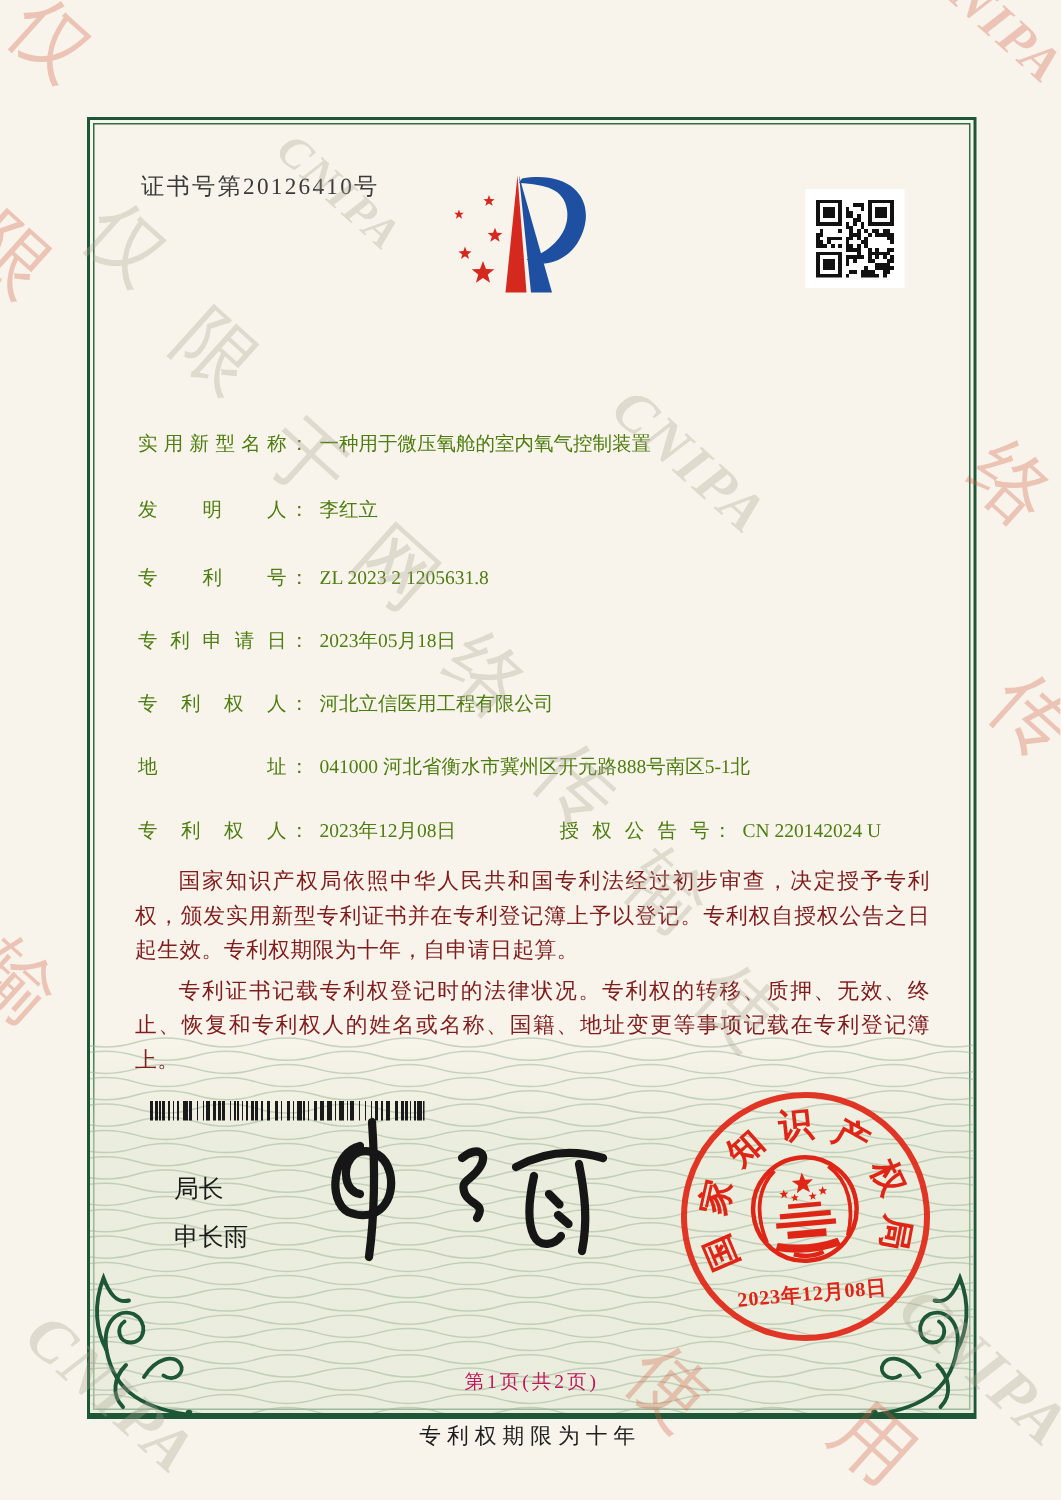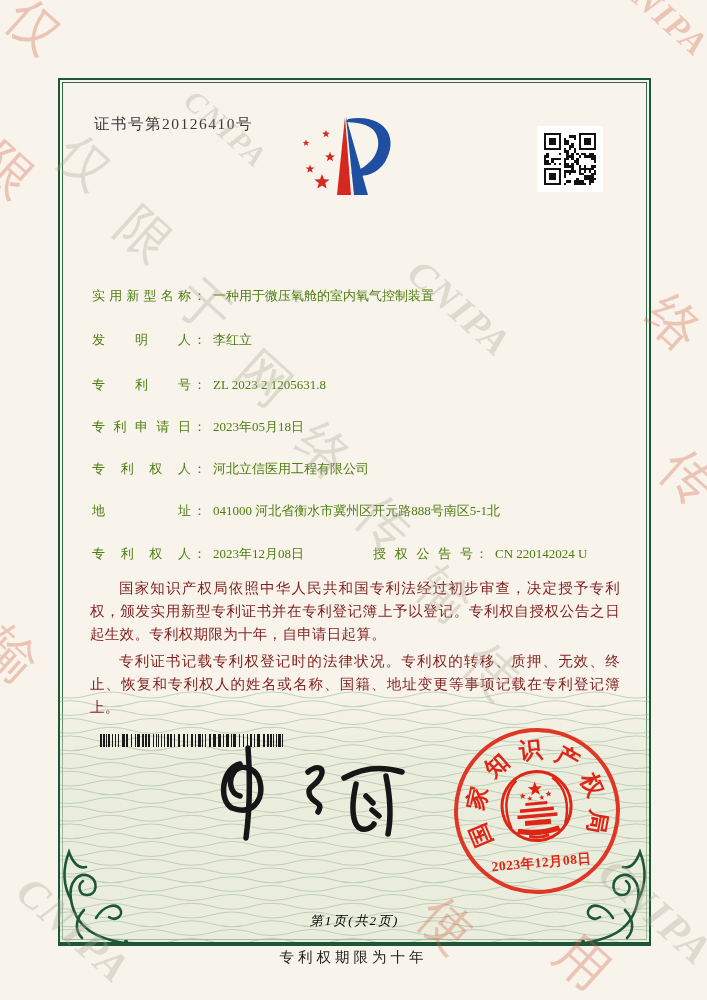--- a/index.html
+++ b/index.html
@@ -34,21 +34,21 @@
          font-size:16.5px;color:#1c1c1c;line-height:1;}
   .chief div{margin-bottom:15px;}
   .sig{position:absolute;left:146px;top:662px;width:210px;height:100px;}
   .seal{position:absolute;left:394px;top:648px;width:166px;height:166px;transform:rotate(-5deg);z-index:2;}
   .seal-circle{position:absolute;inset:0;border:4.5px solid rgba(223,38,22,.92);border-radius:50%;}
   .seal-ring span{position:absolute;font-family:"Liberation Serif","DejaVu Serif",serif;}
   .seal-date{position:absolute;left:0;right:0;top:126px;text-align:center;font-size:13.5px;
              font-weight:bold;letter-spacing:.5px;}
   .emblem{position:absolute;left:45px;top:40px;width:76px;height:76px;}
   .pageinfo{position:absolute;left:0;top:832px;width:100%;text-align:center;
-            font-size:13px;letter-spacing:2px;color:#000000;font-style:italic;}
+            font-size:13px;letter-spacing:2px;color:#be185d;}
   .waveband{position:absolute;left:0;right:0;bottom:0;height:252px;overflow:hidden;pointer-events:none;
             background:linear-gradient(180deg,rgba(231,238,220,0) 0,rgba(226,233,212,.6) 70px,rgba(226,233,212,.62) 100%);}
   .waveband svg{display:block;width:100%;height:100%;}
   .flourish{position:absolute;width:80px;height:106px;bottom:-8px;z-index:2;}
   .flourish.left{left:-6px;}
   .flourish.right{right:-6px;transform:scaleX(-1);}
   .footer-note{position:absolute;left:0;top:948px;width:707px;text-align:center;z-index:2;
                font-size:14.5px;letter-spacing:4px;color:#1e1e1e;}
 </style>
 </head>
@@ -346,20 +346,24 @@
         <rect x="157" y="0" width="3" height="13" fill="#1a1a1a"></rect>
         <rect x="163" y="0" width="2" height="13" fill="#1a1a1a"></rect>
         <rect x="167" y="0" width="2" height="13" fill="#1a1a1a"></rect>
         <rect x="170" y="0" width="2" height="13" fill="#1a1a1a"></rect>
         <rect x="173" y="0" width="1" height="13" fill="#1a1a1a"></rect>
         <rect x="176" y="0" width="1" height="13" fill="#1a1a1a"></rect>
         <rect x="178" y="0" width="3" height="13" fill="#1a1a1a"></rect>
         <rect x="182" y="0" width="2" height="13" fill="#1a1a1a"></rect>
       </svg>
 
+    <div class="chief">
+      <div>局长</div>
+      <div>申长雨</div>
+    </div>
 
     <svg class="sig" viewBox="0 0 210 100" fill="none" stroke="#161616" stroke-width="5.5" stroke-linecap="round">
       <path d="M34,22 C16,26 12,58 26,66 C46,74 58,58 54,40 C50,24 34,22 28,30 C22,38 24,52 34,54"></path>
       <path d="M42,6 C44,34 44,66 40,96"></path>
       <path d="M102,30 C112,22 120,26 114,36 C108,46 100,44 104,54 C108,62 118,60 112,70"></path>
       <path d="M138,36 C156,26 176,24 196,30"></path>
       <path d="M150,42 C146,60 146,74 150,82 C154,90 164,88 168,82"></path>
       <path d="M180,34 C184,54 186,72 182,92"></path>
       <path d="M160,54 l7,7"></path>
       <path d="M166,68 l7,6"></path>

